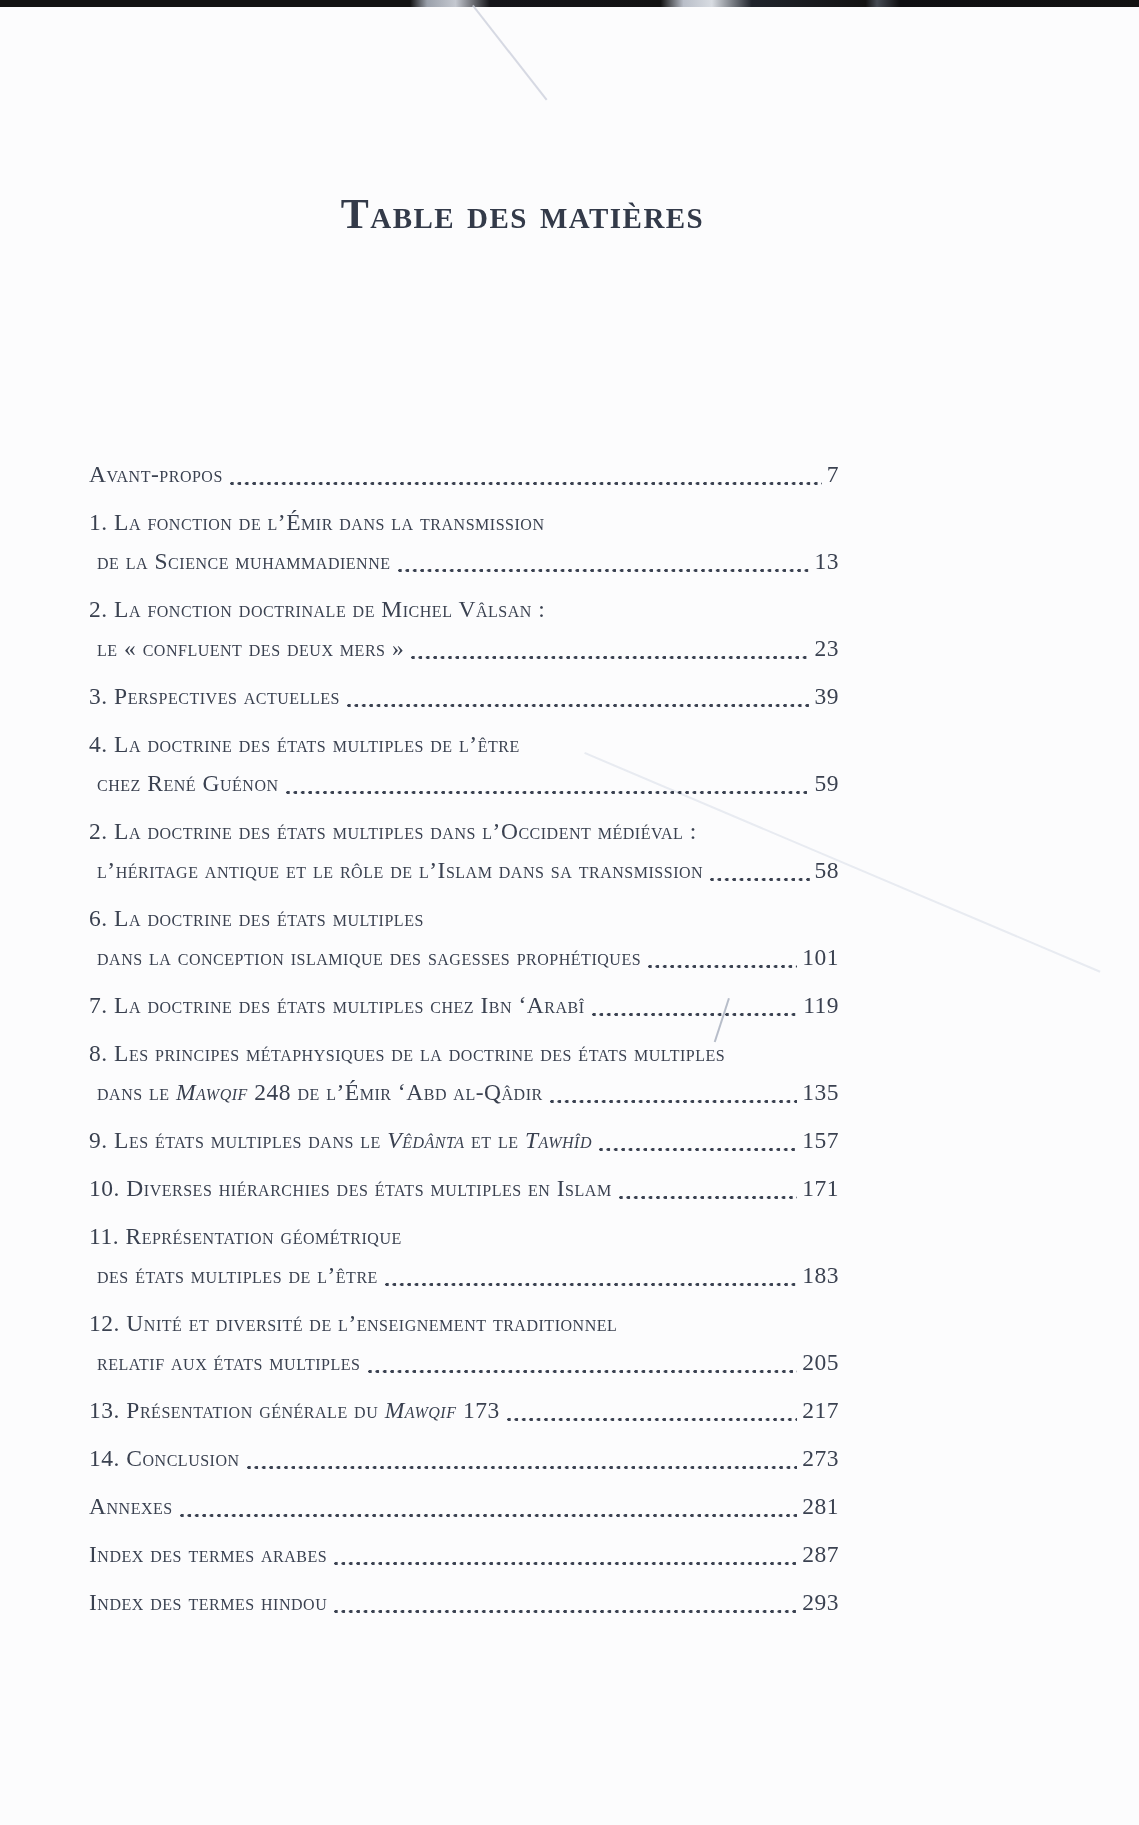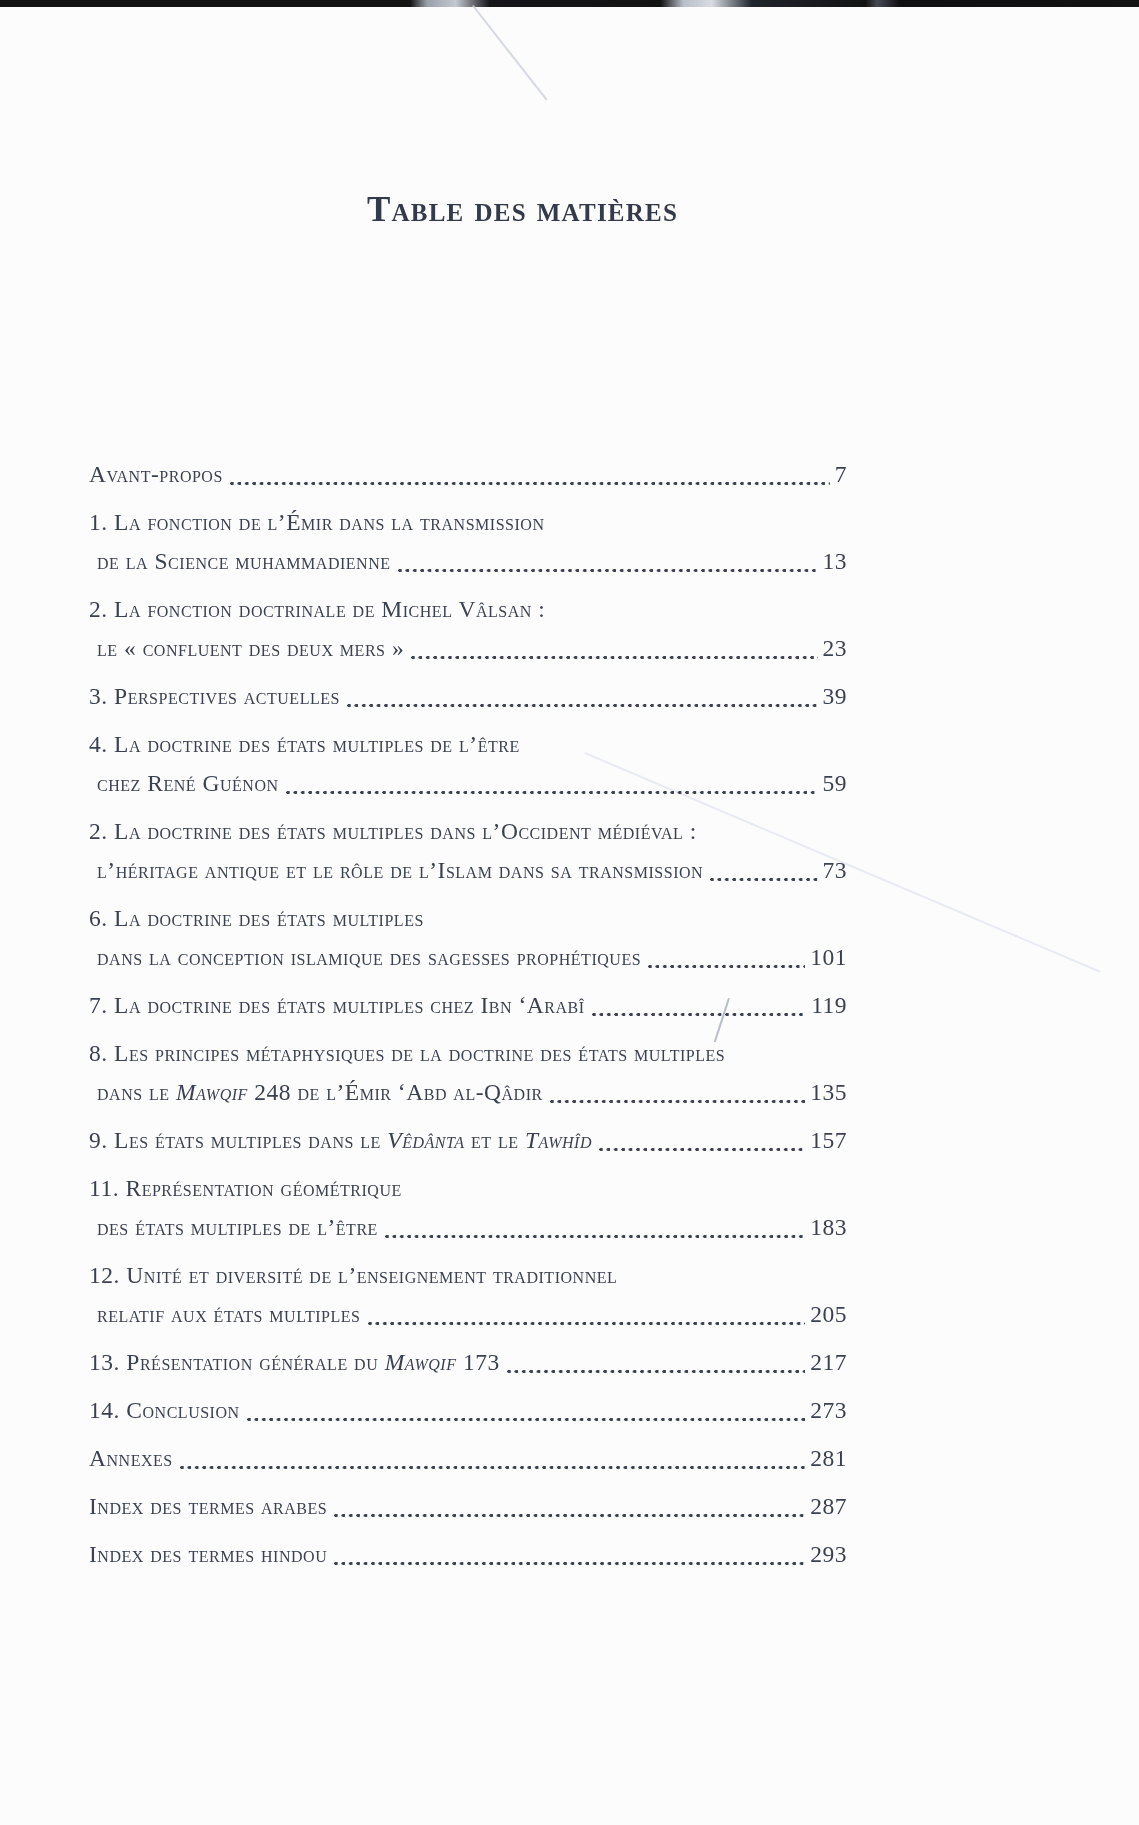--- a/index.html
+++ b/index.html
@@ -35,30 +35,30 @@
 
   
   .title-wrap {
     position: absolute; top: 190px; left: 0; width: 1139px;
     padding-right: 94px;
     text-align: center;
   }
   .title {
     font-variant: small-caps;
     font-weight: bold;
-    font-size: 35px;
+    font-size: 42px;
     letter-spacing: 0.035em;
     color: #333a49;
     text-align: center;
   }
 
   
   .toc {
     position: absolute;
-    left: 89px; top: 455px; right: 292px;
+    left: 89px; top: 455px; right: 300px;
   }
   .entry { margin-bottom: 9px; }
   .line {
     display: flex;
     align-items: baseline;
     line-height: 39px;
     font-size: 23.5px;
   }
   .line.cont { padding-left: 8px; text-align: center; }
   .txt {
@@ -139,21 +139,21 @@
         <span class="pg">59</span>
       </div>
     </div>
     <div class="entry">
       <div class="line">
         <span class="txt"><span>2. La doctrine des états multiples dans l’Occident médiéval :</span></span>
       </div>
       <div class="line cont">
         <span class="txt"><span>l’héritage antique et le rôle de l’Islam dans sa transmission</span></span>
         <span class="leader"></span>
-        <span class="pg">73</span>
+        <span class="pg">58</span>
       </div>
     </div>
     <div class="entry">
       <div class="line">
         <span class="txt"><span>6. La doctrine des états multiples</span></span>
       </div>
       <div class="line cont">
         <span class="txt"><span>dans la conception islamique des sagesses prophétiques</span></span>
         <span class="leader"></span>
         <span class="pg">101</span>
@@ -178,20 +178,27 @@
     </div>
     <div class="entry">
       <div class="line">
         <span class="txt"><span>9. Les états multiples dans le </span><em>Vêdânta</em><span> et le </span><em>Tawhîd</em></span>
         <span class="leader"></span>
         <span class="pg">157</span>
       </div>
     </div>
     <div class="entry">
       <div class="line">
+        <span class="txt"><span>10. Diverses hiérarchies des états multiples en Islam</span></span>
+        <span class="leader"></span>
+        <span class="pg">171</span>
+      </div>
+    </div>
+    <div class="entry">
+      <div class="line">
         <span class="txt"><span>11. Représentation géométrique</span></span>
       </div>
       <div class="line cont">
         <span class="txt"><span>des états multiples de l’être</span></span>
         <span class="leader"></span>
         <span class="pg">183</span>
       </div>
     </div>
     <div class="entry">
       <div class="line">

